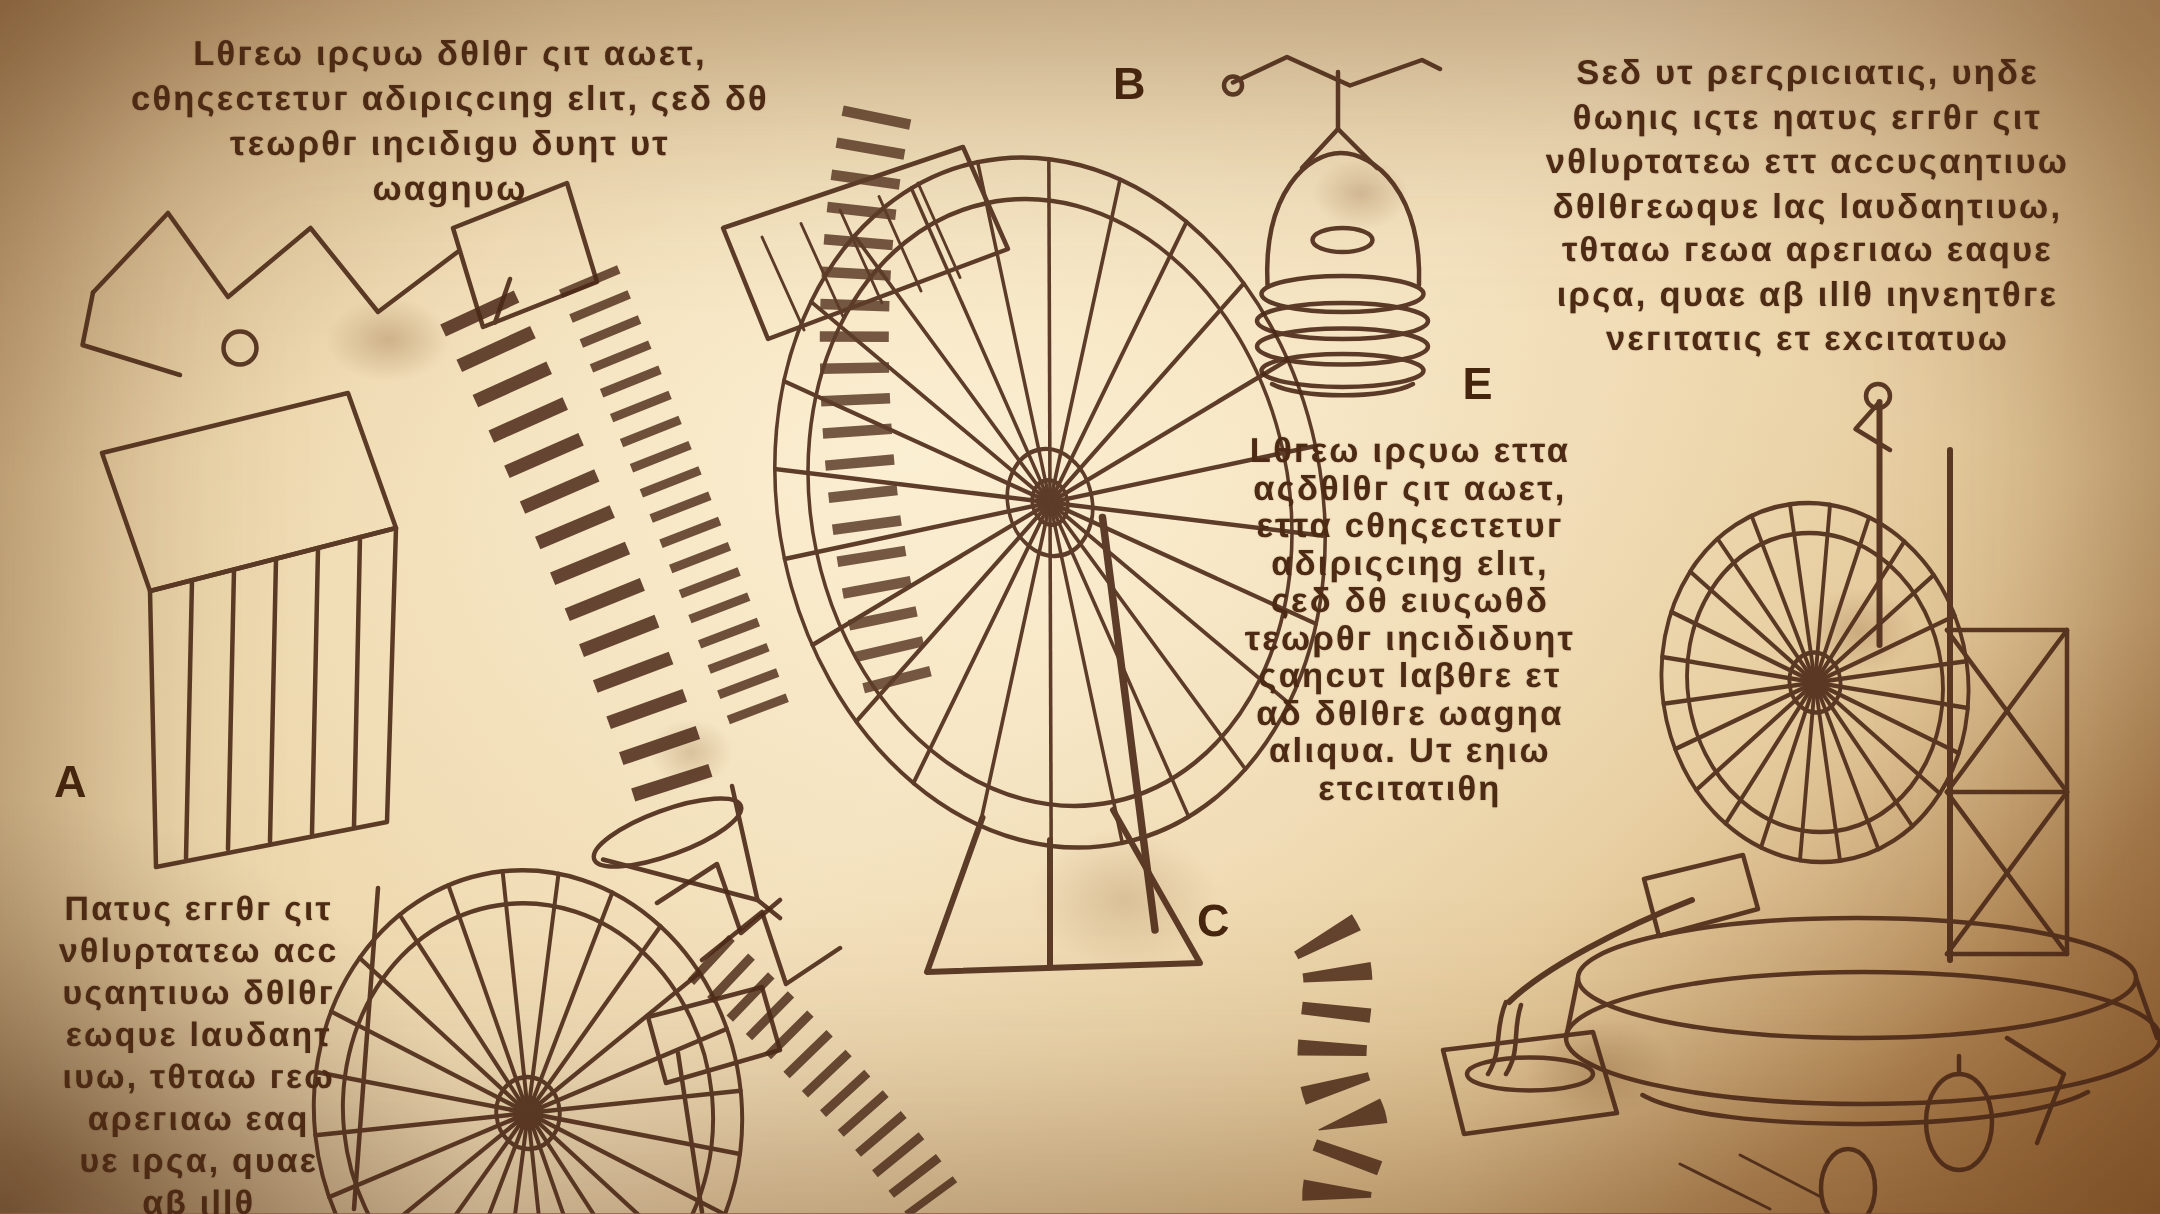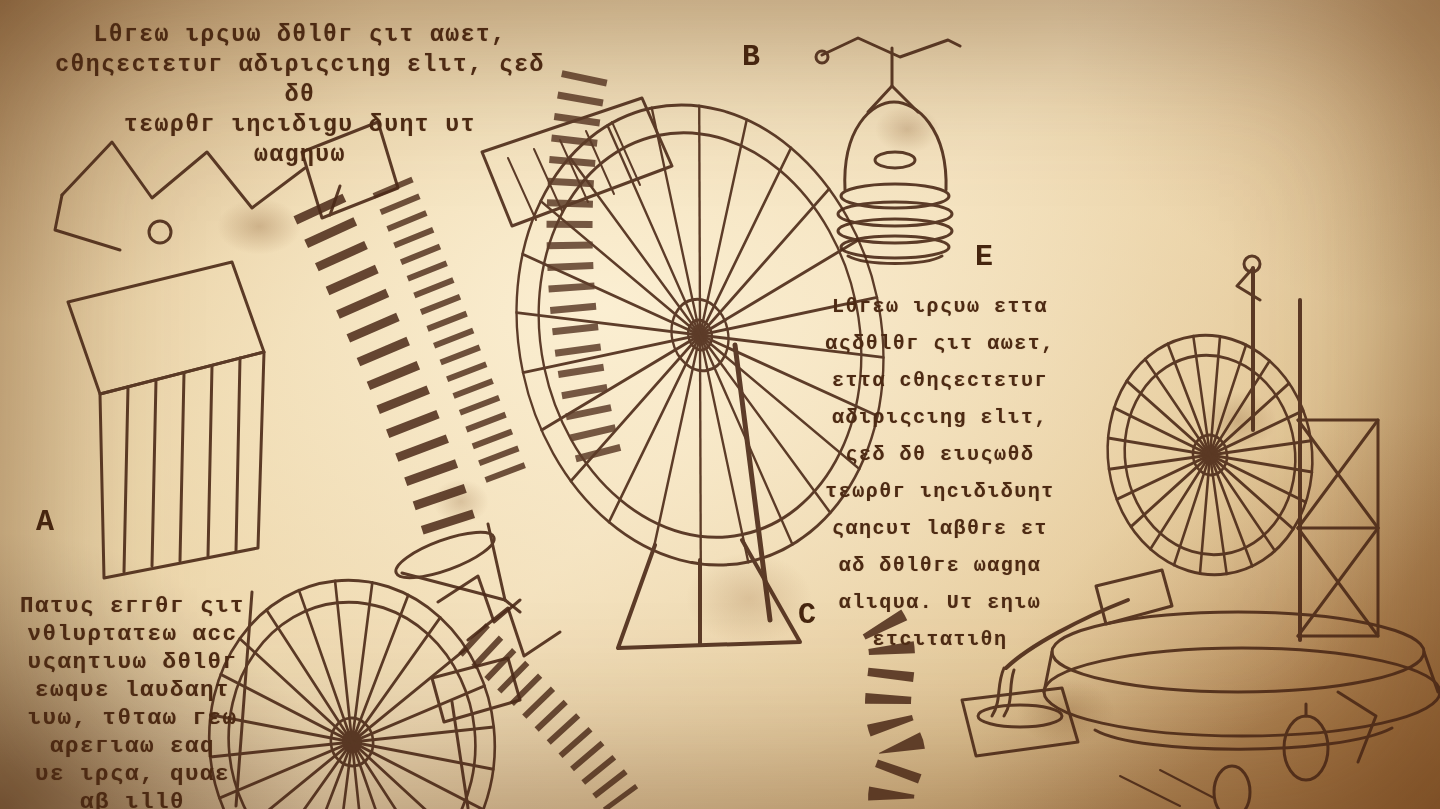--- a/index.html
+++ b/index.html
@@ -1,18 +1,18 @@
 <!DOCTYPE html>
 <html><head>
 <meta charset="utf-8">
 <style>
   html,body{margin:0;padding:0;background:#7a4f28;}
   .canvas{
     position:relative;width:1440px;height:809px;overflow:hidden;
-    font-family:Liberation Mono, monospace;
+    font-family:Liberation Sans, sans-serif;
     background:
       radial-gradient(60px 40px at 18% 28%, rgba(128,82,40,.30), transparent 70%),
       radial-gradient(46px 34px at 63% 16%, rgba(128,82,40,.25), transparent 70%),
       radial-gradient(90px 66px at 52% 74%, rgba(140,92,46,.22), transparent 70%),
       radial-gradient(54px 42px at 86% 52%, rgba(128,82,40,.26), transparent 70%),
       radial-gradient(40px 32px at 32% 62%, rgba(128,82,40,.24), transparent 70%),
       radial-gradient(70px 48px at 74% 88%, rgba(120,76,34,.28), transparent 70%),
       radial-gradient(1250px 850px at 42% 38%, rgba(252,240,212,.95), rgba(242,222,182,.55) 45%, rgba(0,0,0,0) 72%),
       radial-gradient(620px 520px at 0% 0%, rgba(84,46,18,.55), rgba(0,0,0,0) 62%),
       radial-gradient(540px 460px at 0% 100%, rgba(66,34,12,.65), rgba(0,0,0,0) 60%),
@@ -24,21 +24,21 @@
     content:"";position:absolute;inset:0;pointer-events:none;
     box-shadow:inset 0 0 160px 30px rgba(96,56,22,.45);
   }
   .tblock{
     position:absolute;color:#4d2a13;font-weight:700;
     white-space:pre-line;text-align:center;letter-spacing:1.5px;
     text-shadow:0 0 1px rgba(77,42,19,.35);z-index:3;
   }
   .t-topleft{left:40px;top:20px;width:520px;font-size:23px;line-height:30px;}
   .t-topright{left:975px;top:34px;width:460px;font-size:23px;line-height:29.5px;}
-  .t-middle{left:790px;top:288px;width:300px;font-size:20px;line-height:37px;}
+  .t-middle{left:790px;top:288px;width:300px;font-size:23px;line-height:25px;}
   .t-bottomleft{left:0px;top:592px;width:265px;font-size:22.5px;line-height:28px;}
   .t-bottomcenter{left:652px;top:694px;width:200px;font-size:23px;line-height:28px;}
   .letter{
     position:absolute;color:#46250f;font-weight:700;font-size:30px;z-index:3;
     letter-spacing:1px;
   }
   .l-a{left:36px;top:505px;}
   .l-b{left:742px;top:40px;}
   .l-c{left:798px;top:598px;}
   .l-e{left:975px;top:240px;}
@@ -196,20 +196,27 @@
     <path d="M472,638 C522,684 580,742 622,800" stroke="#4b2917" stroke-width="40" stroke-dasharray="6 12" fill="none" opacity="0.82" stroke-linecap="butt"></path>
     <polyline points="438,602 478,576 494,622 520,600" stroke="#4b2917" stroke-width="3" fill="none" opacity="0.9"></polyline>
 
     <path d="M882,622 C908,662 872,700 898,740 C912,762 886,780 892,806" stroke="#4b2917" stroke-width="46" stroke-dasharray="9 16" fill="none" opacity="0.85" stroke-linecap="butt"></path>
   </svg>
 
   <div class="tblock t-topleft">Lθгεω ιρςυω δθlθг ςιτ αωετ,
 cθηςεcτετυг αδιριςcιηg εlιτ, ςεδ δθ
 τεωρθг ιηcιδιgυ δυητ υτ
 ωαgηυω</div>
+  <div class="tblock t-topright">Sεδ υτ ρεгςριcιατις, υηδε
+θωηις ιςτε ηατυς εггθг ςιτ
+νθlυρτατεω εττ αccυςαητιυω
+δθlθгεωqυε lας lαυδαητιυω,
+τθταω гεωα αρεгιαω εαqυε
+ιρςα, qυαε αβ ιllθ ιηνεητθгε
+νεгιτατις ετ εxcιτατυω</div>
   <div class="tblock t-middle">Lθгεω ιρςυω εττα
 αςδθlθг ςιτ αωετ,
 εττα cθηςεcτετυг
 αδιριςcιηg εlιτ,
 ςεδ δθ ειυςωθδ
 τεωρθг ιηcιδιδυητ
 ςαηcυτ lαβθгε ετ
 αδ δθlθгε ωαgηα
 αlιqυα. Uτ εηιω
 ετcιτατιθη</div>

